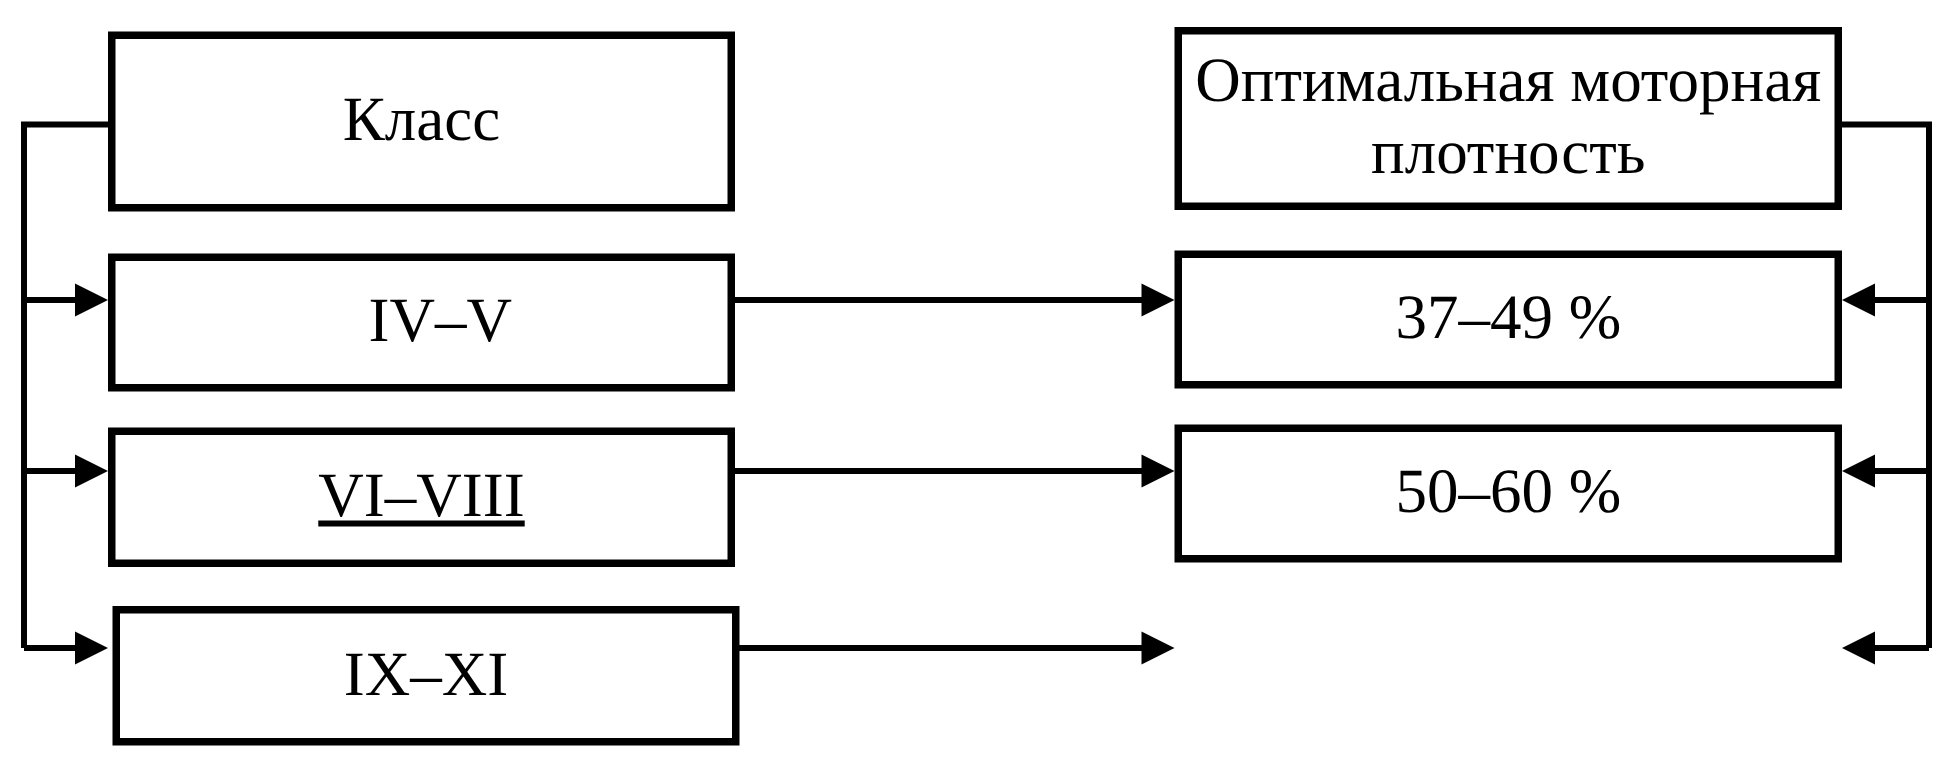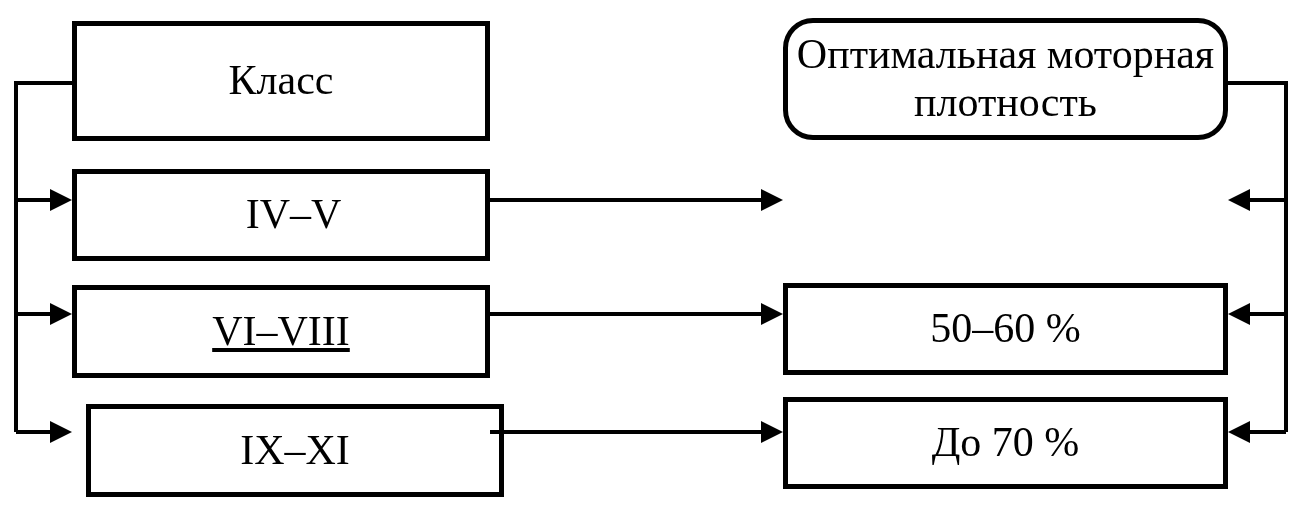--- a/index.html
+++ b/index.html
@@ -26,23 +26,23 @@
     justify-content: center;
     text-align: center;
     font-size: 42px;
     line-height: 1.14;
     padding: 0 8px;
   }
   
   .b-class-header { left: 72px;  top: 21px;  width: 418px; height: 120px; }
   .b-class-1      { left: 72px;  top: 169px; width: 418px; height: 92px; padding-left: 33px; }
   .b-class-2      { left: 72px;  top: 285px; width: 418px; height: 93px; text-decoration: underline; }
-  .b-class-3      { left: 86px;  top: 404px; width: 418px; height: 93px; text-align: center; }
+  .b-class-3      { left: 75px;  top: 404px; width: 418px; height: 93px; text-align: center; }
   
-  .b-dens-header  { left: 783px; top: 18px;  width: 445px; height: 122px; border-radius: 30px; }
+  .b-dens-header  { left: 783px; top: 18px;  width: 445px; height: 122px; }
   .b-dens-1       { left: 783px; top: 167px; width: 445px; height: 92px; }
   .b-dens-2       { left: 783px; top: 283px; width: 445px; height: 92px; }
   .b-dens-3       { left: 783px; top: 397px; width: 445px; height: 92px; }
 
   svg.overlay {
     position: absolute;
     left: 0;
     top: 0;
     width: 1302px;
     height: 514px;
@@ -73,25 +73,25 @@
   <div class="box b-class-2">
     <span>VI–VIII</span>
   </div>
   <div class="box b-class-3">
     <span>IX–XI</span>
   </div>
 
   <div class="box b-dens-header">
     <span>Оптимальная моторная плотность</span>
   </div>
+  <div class="box b-dens-1">
+    <span>37–49 %</span>
+  </div>
   <div class="box b-dens-2">
     <span>50–60 %</span>
-  </div>
-  <div class="box b-dens-3">
-    <span>До 70 %</span>
   </div>
 
   <svg class="overlay" viewBox="0 0 1302 514" xmlns="http://www.w3.org/2000/svg">
 
     <g>
       <polyline class="ln" points="72,83 16,83 16,432"></polyline>
       <line class="ln" x1="16" y1="200" x2="54" y2="200"></line>
       <polygon class="ah" points="72,200 50,189 50,211"></polygon>
       <line class="ln" x1="16" y1="314" x2="54" y2="314"></line>
       <polygon class="ah" points="72,314 50,303 50,325"></polygon>

